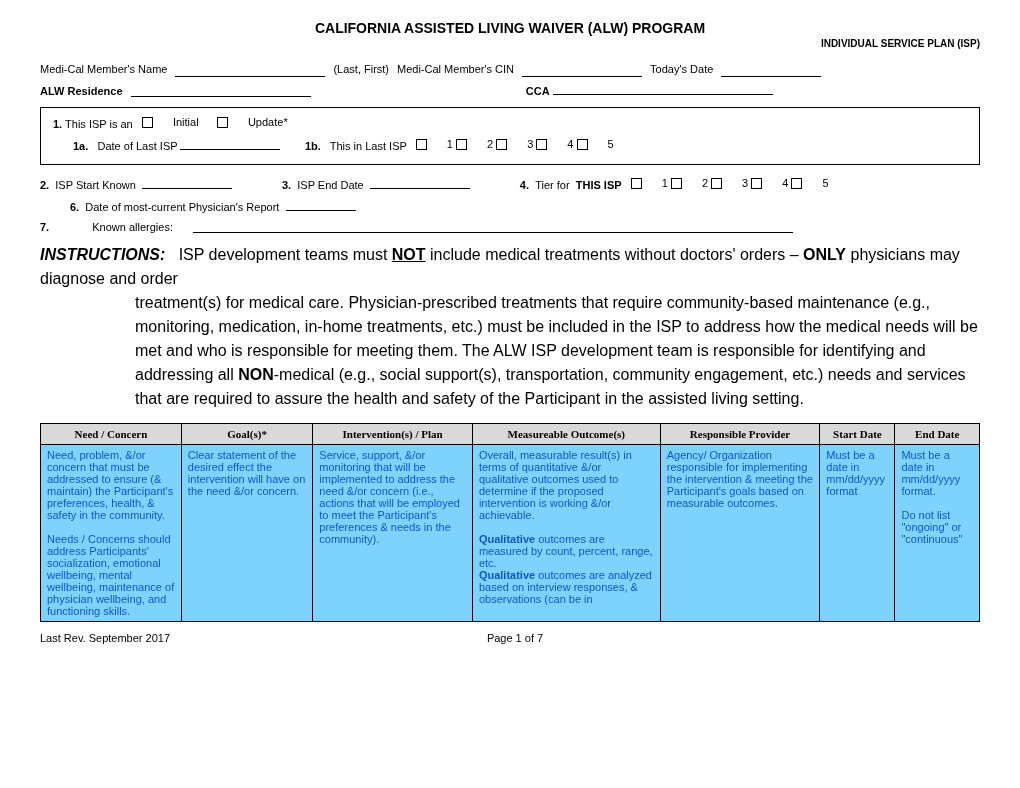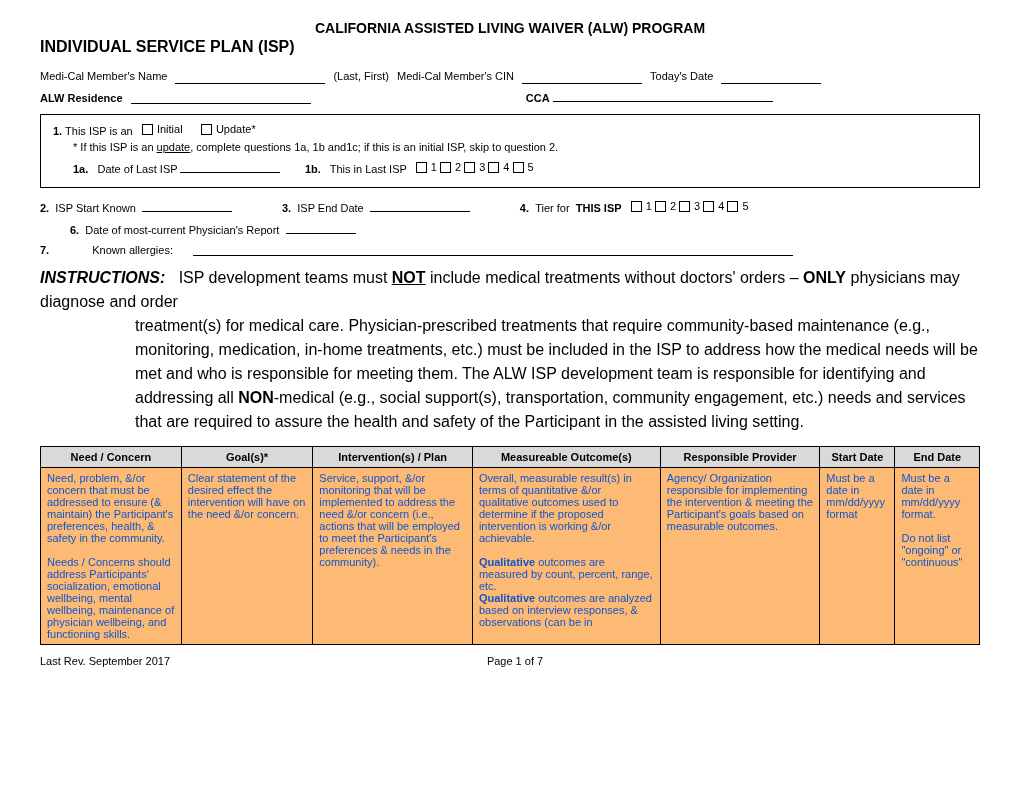--- a/index.html
+++ b/index.html
@@ -12,23 +12,23 @@
       min-height: 788px;
       padding: 20px 40px;
     }
     .page-title {
       text-align: center;
       font-weight: bold;
       font-size: 14px;
       margin-bottom: 2px;
     }
     .page-subtitle {
-      text-align: left;
-      font-weight: bold;
-      font-size: 16px;
+      text-align: right;
+      font-weight: bold;
+      font-size: 10px;
       margin-bottom: 14px;
     }
     .underline-field {
       border-bottom: 1px solid #000;
       min-width: 60px;
       display: inline-block;
       height: 14px;
     }
     .header-row1 {
       display: flex;
@@ -46,21 +46,21 @@
       border: 1px solid #000;
       padding: 8px 12px;
       margin-bottom: 10px;
     }
     .section-box .row {
       margin-bottom: 4px;
     }
     .checkbox-item {
       display: inline-flex;
       align-items: center;
-      gap: 4px;
+      gap: 20px;
     }
     .checkbox {
       width: 11px;
       height: 11px;
       border: 1px solid #000;
       display: inline-block;
     }
     .indent {
       margin-left: 20px;
     }
@@ -88,28 +88,29 @@
       border-collapse: collapse;
       margin-bottom: 10px;
     }
     .table-wrapper th {
       border: 1px solid #000;
       background: #d9d9d9;
       text-align: center;
       padding: 4px 6px;
       font-size: 11px;
       font-weight: bold;
+      font-family: Liberation Serif, serif;
     }
     .table-wrapper td {
       border: 1px solid #000;
       padding: 4px 6px;
       font-size: 11px;
       vertical-align: top;
       color: #1155cc;
-      background: #fdba74;
+      background: #7dd3fc;
     }
     .td-date {
       color: #1155cc;
       background: #dce8f8;
     }
     .footer {
       display: flex;
       justify-content: space-between;
       align-items: flex-end;
       margin-top: 10px;
@@ -151,23 +152,20 @@
     &nbsp;
     <span class="checkbox-item">
       <span class="checkbox"></span>
       <span>Initial</span>
     </span>
     &nbsp;&nbsp;&nbsp;&nbsp;
     <span class="checkbox-item">
       <span class="checkbox"></span>
       <span>Update*</span>
     </span>
-  </div>
-  <div class="row indent">
-    <span>* If this ISP is an <u>update</u>, complete questions 1a, 1b and1c; if this is an initial ISP, skip to question 2.</span>
   </div>
   <div class="row indent" style="margin-top:6px;">
     <span class="bold">1a.</span>
     &nbsp;
     <span>Date of Last ISP</span>
     <span class="underline-field" style="min-width:100px;"></span>
     &nbsp;&nbsp;&nbsp;&nbsp;&nbsp;&nbsp;
     <span class="bold">1b.</span>
     &nbsp;
     <span>This in Last ISP</span>

